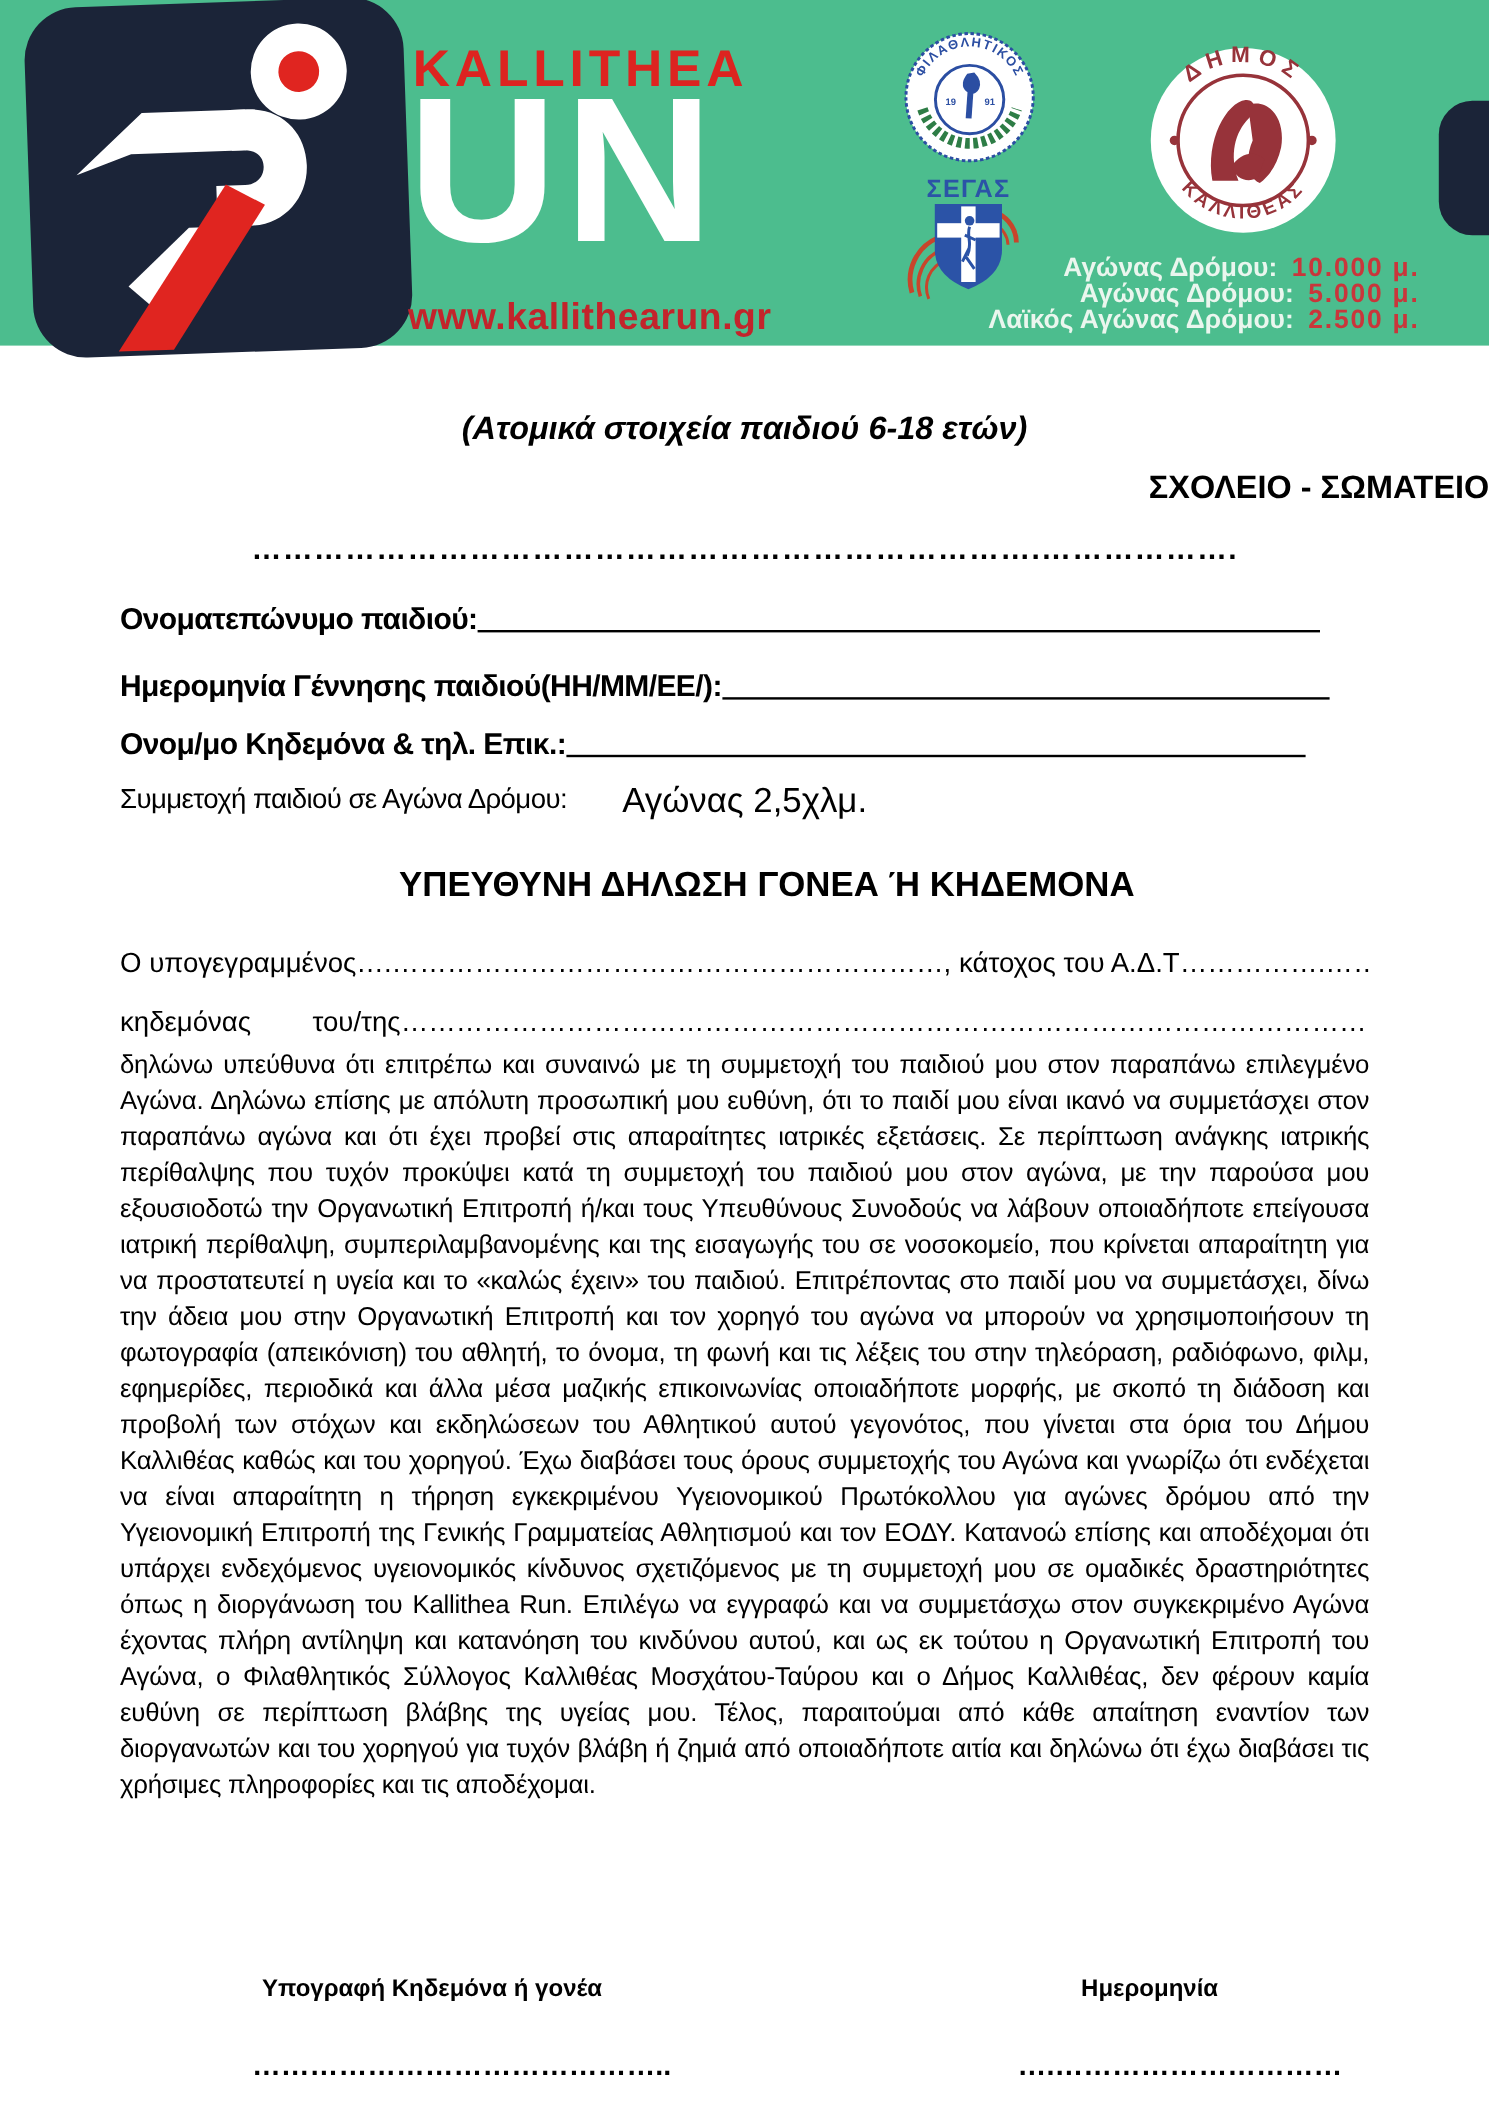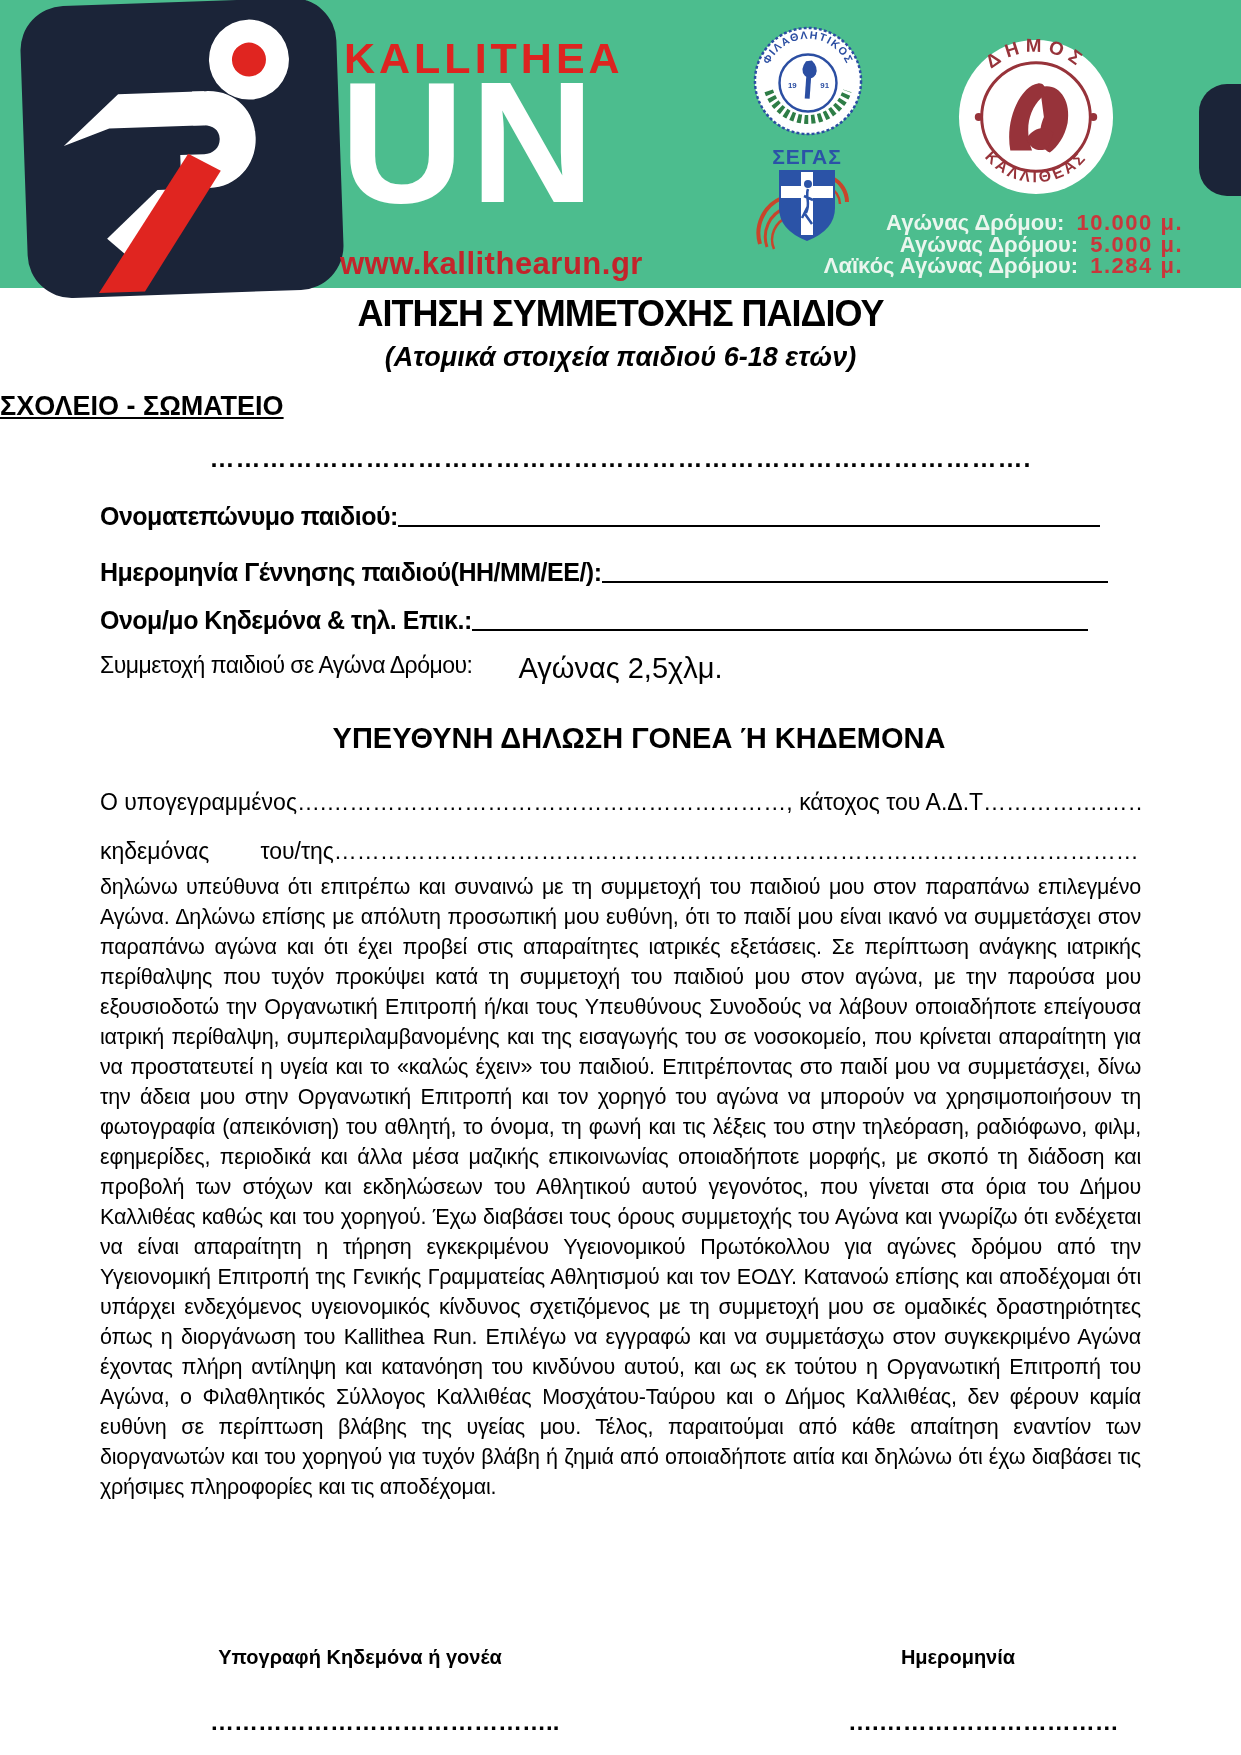--- a/index.html
+++ b/index.html
@@ -26,22 +26,22 @@
                 background:var(--navy);border-radius:28px 0 0 28px;}
   .races{position:absolute;right:58px;top:212px;text-align:right;font-weight:bold;
          font-size:22px;line-height:21.5px;}
   .races .lbl{color:var(--race-label);}
   .races .val{color:var(--race-red);letter-spacing:1.5px;margin-left:6px;}
   
   .doc-title{position:absolute;left:0;top:293px;width:1241px;text-align:center;
              font-size:36px;font-weight:bold;letter-spacing:-1px;}
   .doc-subtitle{position:absolute;left:0;top:342px;width:1241px;text-align:center;
                 font-size:27px;font-weight:bold;font-style:italic;}
-  .doc-school{position:absolute;left:0;top:391px;width:1241px;text-align:left;
-              font-size:27px;font-weight:bold;text-decoration:underline;}
+  .doc-school{position:absolute;left:0;top:391px;width:1241px;text-align:right;
+              font-size:27px;font-weight:bold;}
   .dots-sep{position:absolute;left:0;top:444px;width:1241px;text-align:center;
             font-size:25px;font-weight:bold;letter-spacing:1px;white-space:nowrap;}
   .field-row{position:absolute;left:100px;display:flex;align-items:flex-end;
              font-size:25px;font-weight:bold;letter-spacing:-.5px;white-space:nowrap;}
   .field-row .blank{flex:1;border-bottom:2.5px solid #000;margin-bottom:4px;height:1px;}
   .row1{top:502px;width:1000px;}
   .row2{top:558px;width:1008px;}
   .row3{top:606px;width:988px;}
   .part-row{position:absolute;left:100px;top:652px;display:flex;align-items:flex-start;
             font-weight:normal;white-space:nowrap;gap:28px;}
@@ -75,21 +75,21 @@
       <div>
         <span class="lbl">Αγώνας Δρόμου:</span>
         <span class="val">10.000 μ.</span>
       </div>
       <div>
         <span class="lbl">Αγώνας Δρόμου:</span>
         <span class="val">5.000 μ.</span>
       </div>
       <div>
         <span class="lbl">Λαϊκός Αγώνας Δρόμου:</span>
-        <span class="val">1.284 μ.</span>
+        <span class="val">2.500 μ.</span>
       </div>
     </div>
 
     <div class="corner-shape"></div>
   </div>
 
   <div class="navybox">
     <svg width="316" height="292" viewBox="0 0 316 292">
       <circle cx="228" cy="60" r="40" fill="#ffffff"></circle>
       <circle cx="228" cy="60" r="17" fill="#E02520"></circle>
@@ -149,21 +149,20 @@
     </text>
     <circle cx="22" cy="80" r="4" fill="#97333A"></circle>
     <circle cx="138" cy="80" r="4" fill="#97333A"></circle>
     <g transform="translate(80,82)">
       <path d="M-26,32 C-32,-2 -14,-34 2,-36 C10,-37 12,-27 5,-21 C-7,-9 -12,10 -4,32 Z" fill="#97333A"></path>
       <path d="M4,-32 C22,-38 36,-20 32,4 C29,18 22,28 14,34 C4,30 1,14 8,-2 Z" fill="#97333A"></path>
       <path d="M-10,20 C-2,8 10,6 18,14 L12,30 C2,34 -6,30 -10,20 Z" fill="#97333A"></path>
     </g>
   </svg>
 
-  <div class="doc-title">ΑΙΤΗΣΗ ΣΥΜΜΕΤΟΧΗΣ ΠΑΙΔΙΟΥ</div>
   <div class="doc-subtitle">(Ατομικά στοιχεία παιδιού 6-18 ετών)</div>
   <div class="doc-school">ΣΧΟΛΕΙΟ - ΣΩΜΑΤΕΙΟ</div>
   <div class="dots-sep">………………………………………………………………….……………….</div>
 
   <div class="field-row row1">
     <span>Ονοματεπώνυμο παιδιού:</span>
     <span class="blank"></span>
   </div>
   <div class="field-row row3">
     <span>Ονομ/μο Κηδεμόνα &amp; τηλ. Επικ.:</span>

